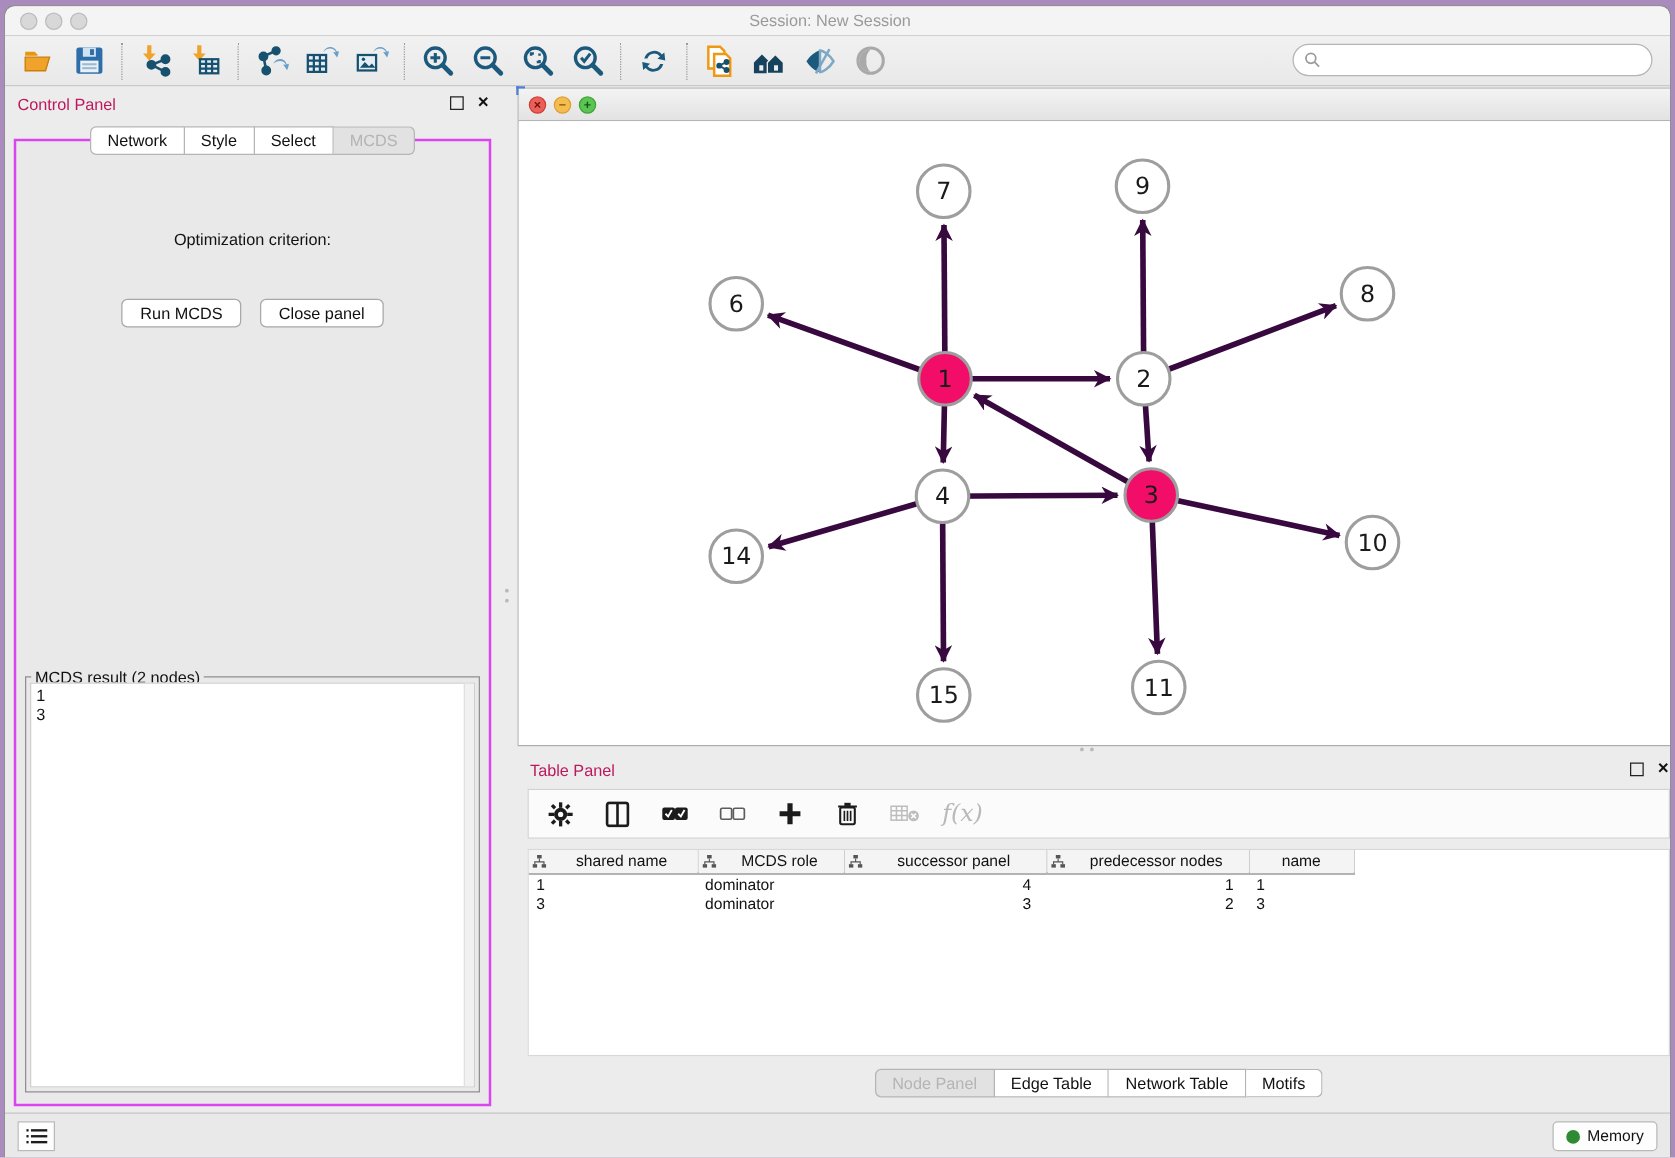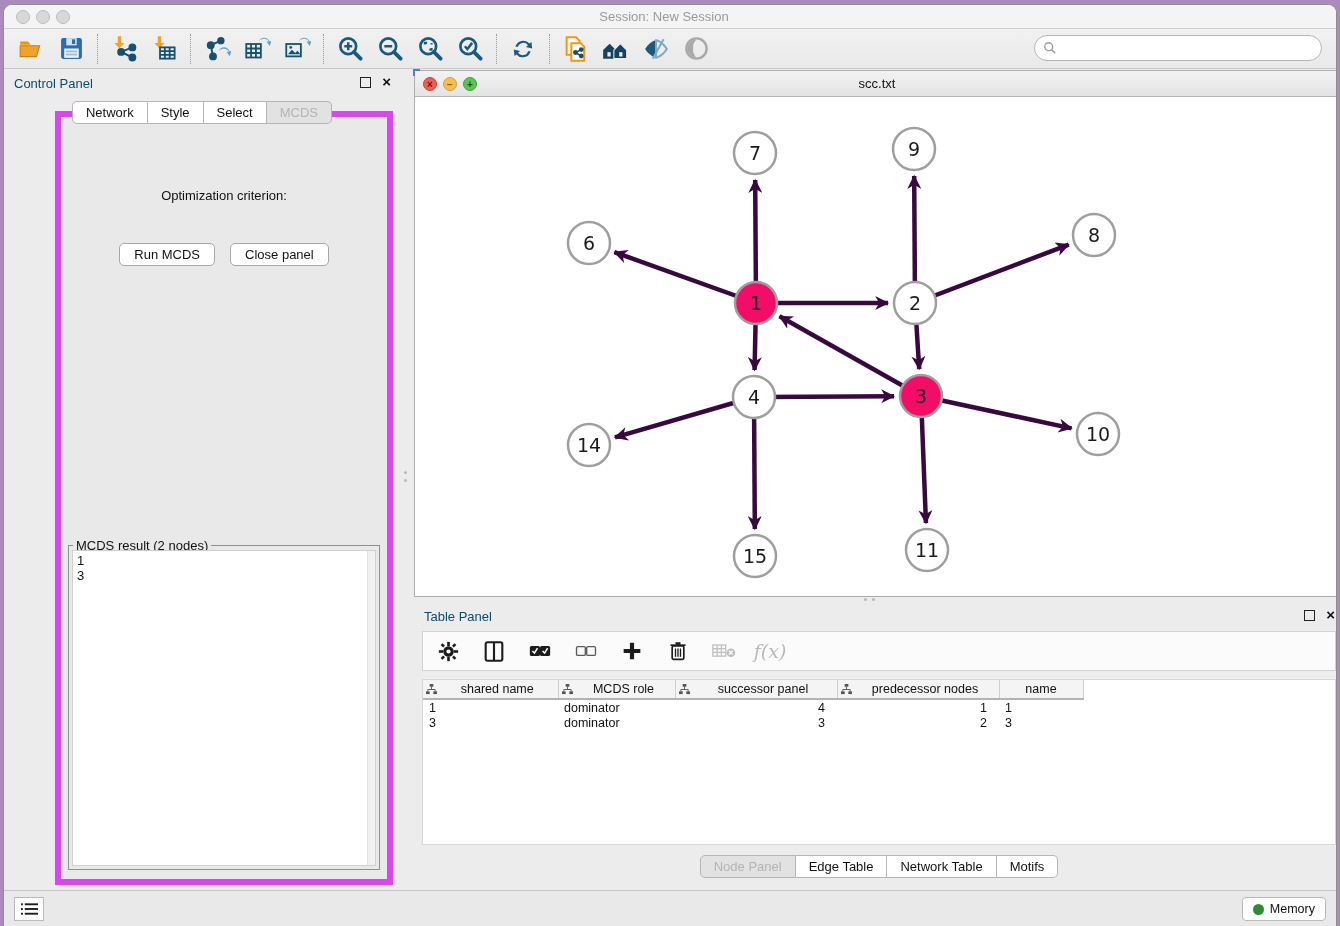--- a/index.html
+++ b/index.html
@@ -15,24 +15,24 @@
   
   .toolbar { position:absolute; left:0; right:0; top:24px; height:40px; background:linear-gradient(#f1f1f1,#e9e9e9); border-bottom:1px solid #c9c9c9; display:flex; align-items:center; }
   .tb-icon { width:34px; height:30px; display:flex; align-items:center; justify-content:center; margin:0 3px; cursor:pointer; }
   .tb-sep { width:1px; height:30px; margin:0 6px; border-left:1px dotted #9a9a9a; }
   .searchbox { position:absolute; right:14px; top:6px; width:288px; height:26px; background:#fff; border:1px solid #b5b5b5; border-radius:13px; display:flex; align-items:center; padding-left:8px; }
   .searchbox input { border:none; outline:none; flex:1; font-size:13px; background:transparent; margin-left:5px; font-family:"Liberation Sans",sans-serif; }
 
   
   .control-panel { position:absolute; left:0; top:65px; width:396px; bottom:36px; background:#ececec; }
   .panel-header { position:absolute; left:0; right:0; top:0; height:26px; }
-  .panel-title { position:absolute; left:10px; top:6px; font-size:13px; color:#0c4a6e; }
+  .panel-title { position:absolute; left:10px; top:6px; font-size:13px; color:#be185d; }
   .float-btn { position:absolute; top:7px; width:11px; height:11px; border:1.5px solid #222; cursor:pointer; }
   .close-btn { position:absolute; top:3px; font-size:15px; font-weight:bold; color:#111; cursor:pointer; line-height:18px; }
-  .cp-body { position:absolute; left:7px; right:7px; top:41px; bottom:5px; background:#e9e9e9; border:6px solid #d946ef;margin-left:44px; }
+  .cp-body { position:absolute; left:7px; right:7px; top:41px; bottom:5px; background:#e9e9e9; border:2px solid #d946ef; }
   .tab-row { position:absolute; top:31px; left:0; right:0; display:flex; justify-content:center; z-index:3; }
   .tab { background:#fff; border:1px solid #b5b5b5; border-left:none; padding:3px 13px; font-size:13px; color:#111; cursor:pointer; }
   .tab:first-child { border-left:1px solid #b5b5b5; border-radius:5px 0 0 5px; }
   .tab:last-child { border-radius:0 5px 5px 0; }
   .tab.selected { background:#e2e2e2; color:#b4b4b4; }
   .opt-label { position:absolute; top:71px; left:0; right:0; text-align:center; font-size:13px; color:#111; }
   .dropdown { position:absolute; top:92px; left:45px; width:308px; height:23px; background:#fff; border:1px solid #a8a8a8; border-radius:5px; font-size:13px; display:flex; align-items:center; padding:0 10px; cursor:pointer; }
   .dd-stepper { margin-left:auto; display:flex; flex-direction:column; gap:2px; }
   .dd-stepper i { width:0; height:0; border-left:4px solid transparent; border-right:4px solid transparent; display:block; }
   .dd-up { border-bottom:5px solid #444; }
@@ -274,21 +274,20 @@
       </div>
     </div>
   </div>
 
   <div class="net-window">
     <div class="focus-corner"></div>
     <div class="net-titlebar">
       <span class="tl-btn tl-red">×</span>
       <span class="tl-btn tl-yellow">−</span>
       <span class="tl-btn tl-green">+</span>
-      <div class="net-title">scc.txt</div>
     </div>
     <div class="net-canvas">
       <svg width="924" height="499" viewBox="0 0 924 499">
         <defs>
           <marker id="arrow" viewBox="0 0 12 12" refX="11" refY="6" markerWidth="16" markerHeight="14" orient="auto" markerUnits="userSpaceOnUse">
             <path d="M0 0 L12 6 L0 12 L3.5 6 Z" fill="#38093f"></path>
           </marker>
         </defs>
         <g id="edge-layer">
             <line x1="341" y1="206" x2="340.1799960001333" y2="82.99940001999926" stroke="#38093f" stroke-width="4.5" marker-end="url(#arrow)"></line>

